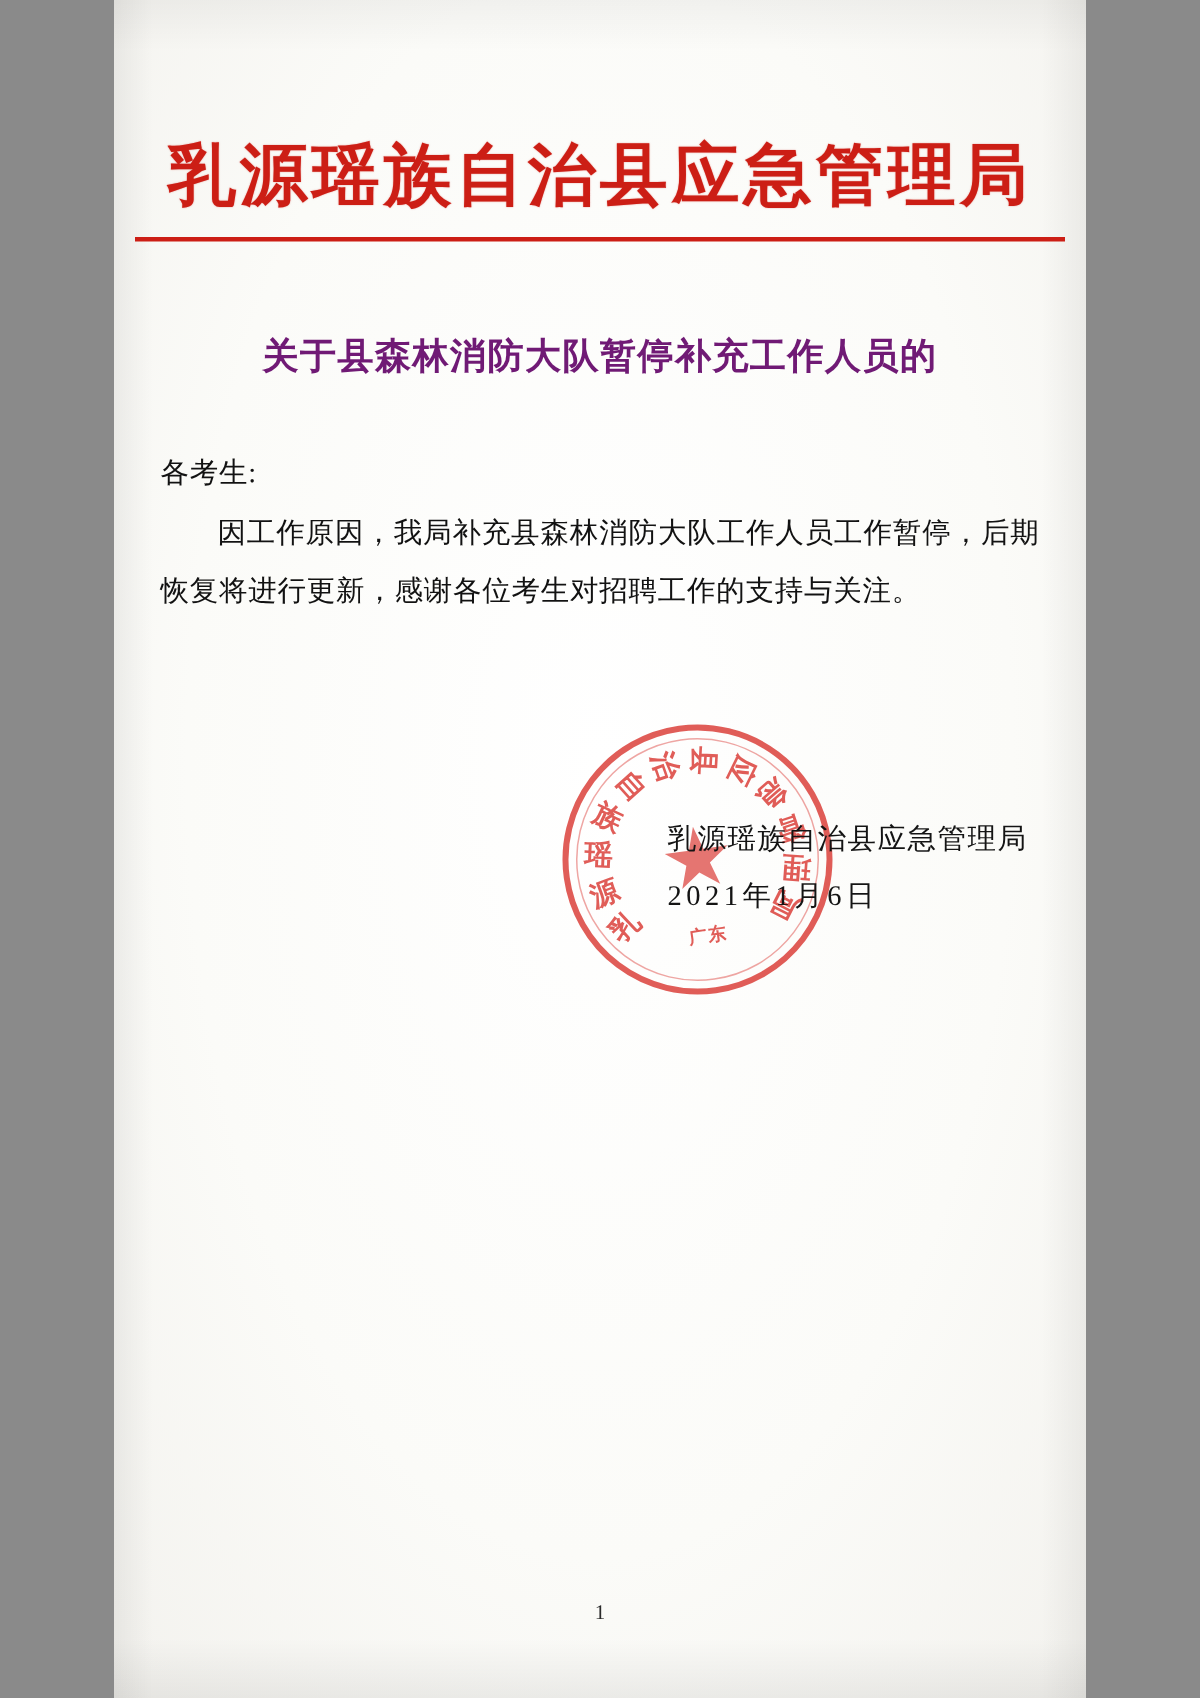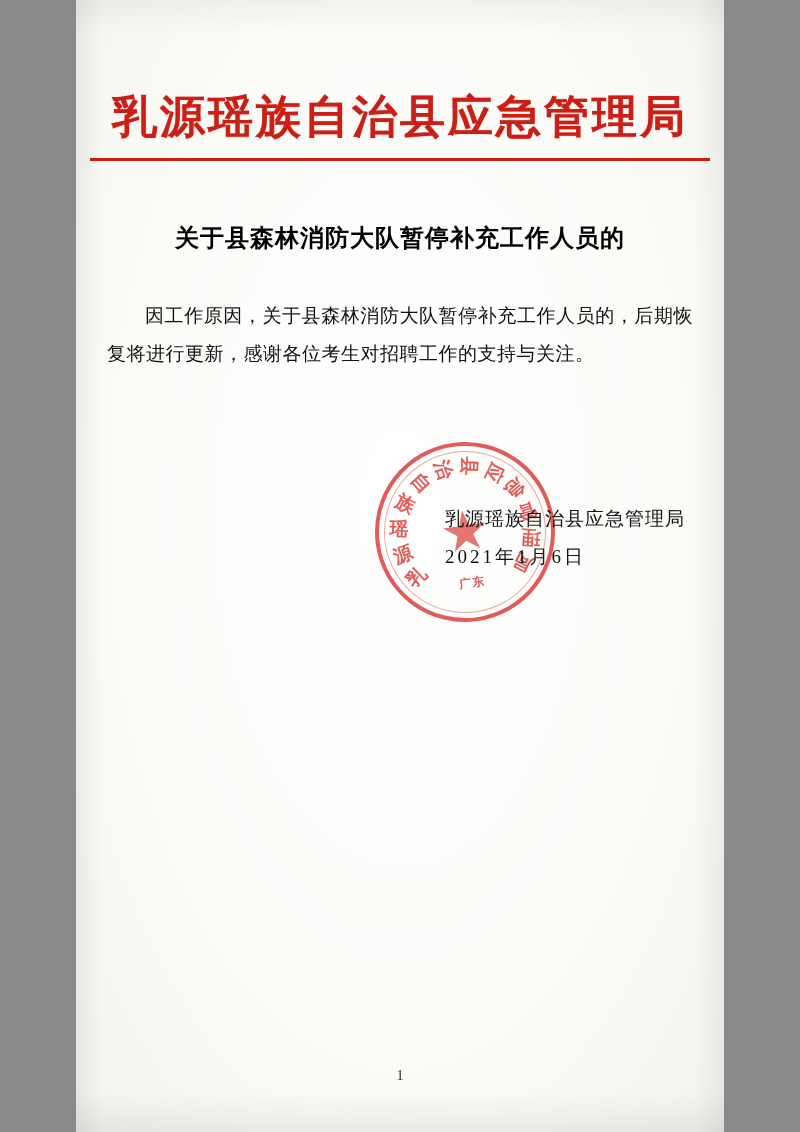--- a/index.html
+++ b/index.html
@@ -58,21 +58,21 @@
   }
 
   
   .doc-title {
     margin: 56px auto 0 auto;
     width: 560px;
     text-align: center;
     font-weight: bold;
     font-size: 24px;
     line-height: 1.75;
-    color: #000000;
+    color: #701a75;
     letter-spacing: 1px;
   }
 
   
   .body-block {
     margin: 38px auto 0 auto;
     width: 586px;
     font-size: 19px;
     line-height: 2.05;
     color: #121212;
@@ -183,21 +183,22 @@
     <div class="letterhead">
       <div class="letterhead-title">乳源瑶族自治县应急管理局</div>
       <div class="letterhead-rule"></div>
     </div>
 
     <div class="doc-title">
       <div>关于县森林消防大队暂停补充工作人员的</div>
     </div>
 
     <div class="body-block">
-      <p class="para">因工作原因，关于县森林消防大队暂停补充工作人员的，后期恢复将进行更新，感谢各位考生对招聘工作的支持与关注。</p>
+      <p class="salutation">各考生:</p>
+      <p class="para">因工作原因，我局补充县森林消防大队工作人员工作暂停，后期恢复将进行更新，感谢各位考生对招聘工作的支持与关注。</p>
     </div>
 
     <div class="sign-area">
 
       <div class="seal">
         <div class="seal-ring"></div>
         <div class="seal-star"></div>
         <div class="seal-text" id="seal-arc">
             <span style="transform: rotate(-125deg) translate(0px, -66px) rotate(90deg) translate(-50%, -50%);">乳</span>
             <span style="transform: rotate(-102.273deg) translate(0px, -66px) rotate(90deg) translate(-50%, -50%);">源</span>

